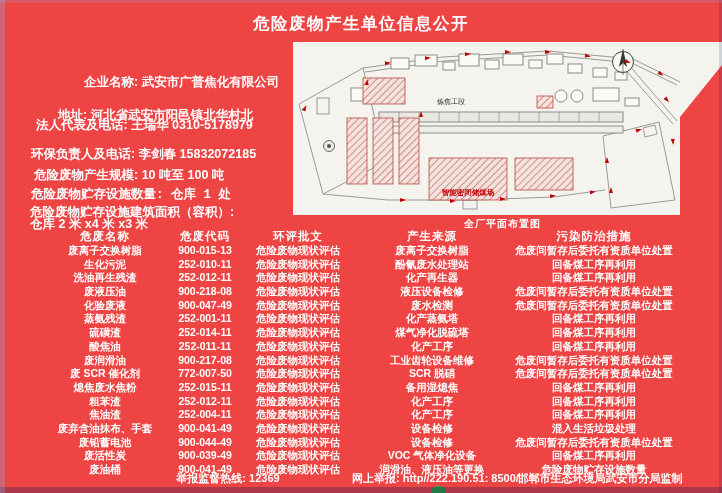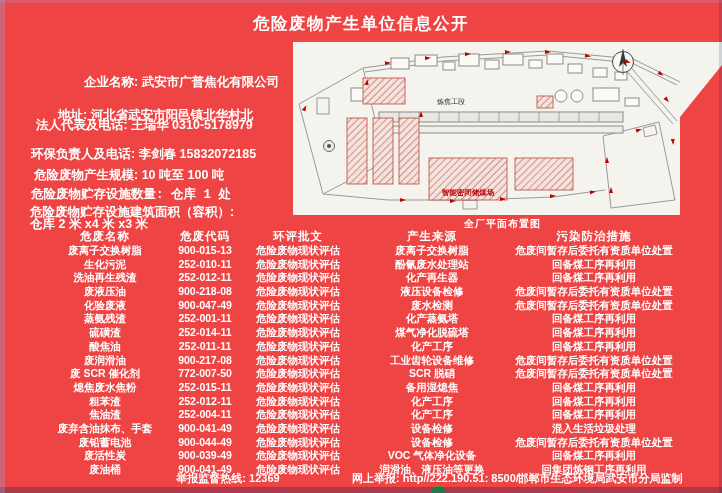--- a/index.html
+++ b/index.html
@@ -275,21 +275,21 @@
       <div class="cell">回备煤工序再利用</div>
       <div class="cell">回备煤工序再利用</div>
       <div class="cell">危废间暂存后委托有资质单位处置</div>
       <div class="cell">危废间暂存后委托有资质单位处置</div>
       <div class="cell">回备煤工序再利用</div>
       <div class="cell">回备煤工序再利用</div>
       <div class="cell">回备煤工序再利用</div>
       <div class="cell">混入生活垃圾处理</div>
       <div class="cell">危废间暂存后委托有资质单位处置</div>
       <div class="cell">回备煤工序再利用</div>
-      <div class="cell">回集团炼钢工序再利用</div>
+      <div class="cell">危险废物贮存设施数量</div>
     </div>
 
   <div class="foot f1">举报监督热线: 12369</div>
   <div class="foot f2">网上举报: http//222.190.51: 8500/</div>
   <div class="foot f3">邯郸市生态环境局武安市分局监制</div>
 
   <div class="green-mark"></div>
 
 </div>
 

